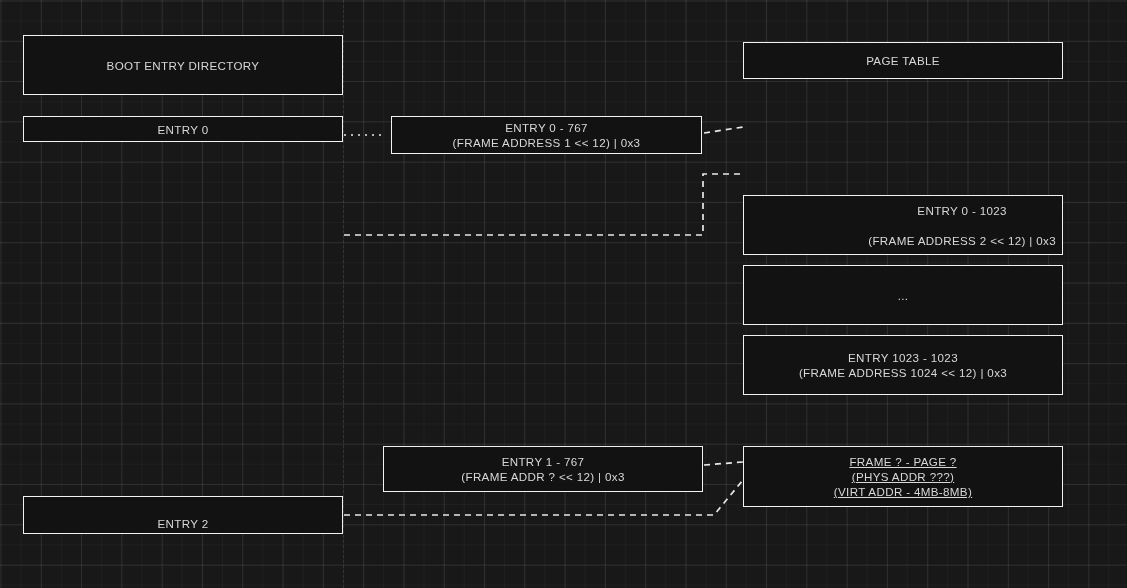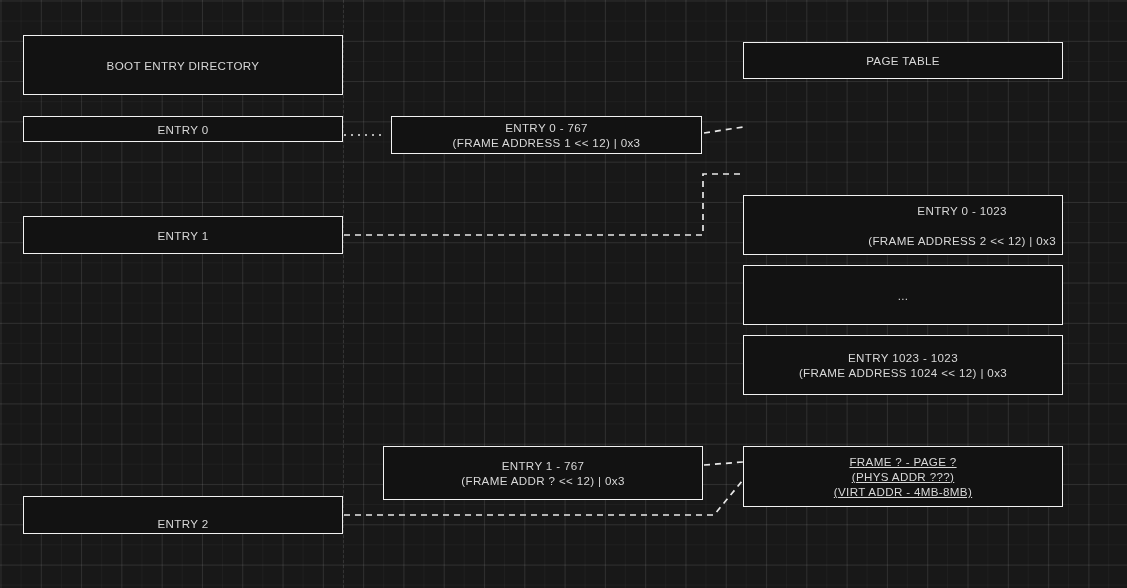--- a/index.html
+++ b/index.html
@@ -92,35 +92,32 @@
   </svg>
 
   <div class="node" style="left:23px; top:35px; width:320px; height:60px;">
     <span class="txt">BOOT ENTRY DIRECTORY</span>
   </div>
 
   <div class="node" style="left:23px; top:116px; width:320px; height:26px;">
     <span class="txt">ENTRY 0</span>
   </div>
 
-  <div class="node" style="left:23px; top:216px; width:320px; height:38px;">
-    <span class="txt">ENTRY 1</span>
-  </div>
 
   <div class="node" style="left:23px; top:496px; width:320px; height:38px;align-items:flex-end;">
     <span class="txt">ENTRY 2</span>
   </div>
 
 
   <div class="node" style="left:383px; top:116px; width:311px; height:38px;margin-left:8px;">
     <span class="txt">ENTRY 0 - 767
 (FRAME ADDRESS 1 &lt;&lt; 12) | 0x3</span>
   </div>
 
-  <div class="node" style="left:383px; top:446px; width:320px; height:54px;justify-content:center;">
+  <div class="node" style="left:383px; top:446px; width:320px; height:46px;justify-content:center;">
     <span class="txt">ENTRY 1 - 767
 (FRAME ADDR ? &lt;&lt; 12)  | 0x3</span>
   </div>
 
   <div class="node" style="left:743px; top:42px; width:320px; height:37px;">
     <span class="txt">PAGE TABLE</span>
   </div>
 
 
   <div class="node" style="left:743px; top:195px; width:320px; height:60px;justify-content:flex-end;">

